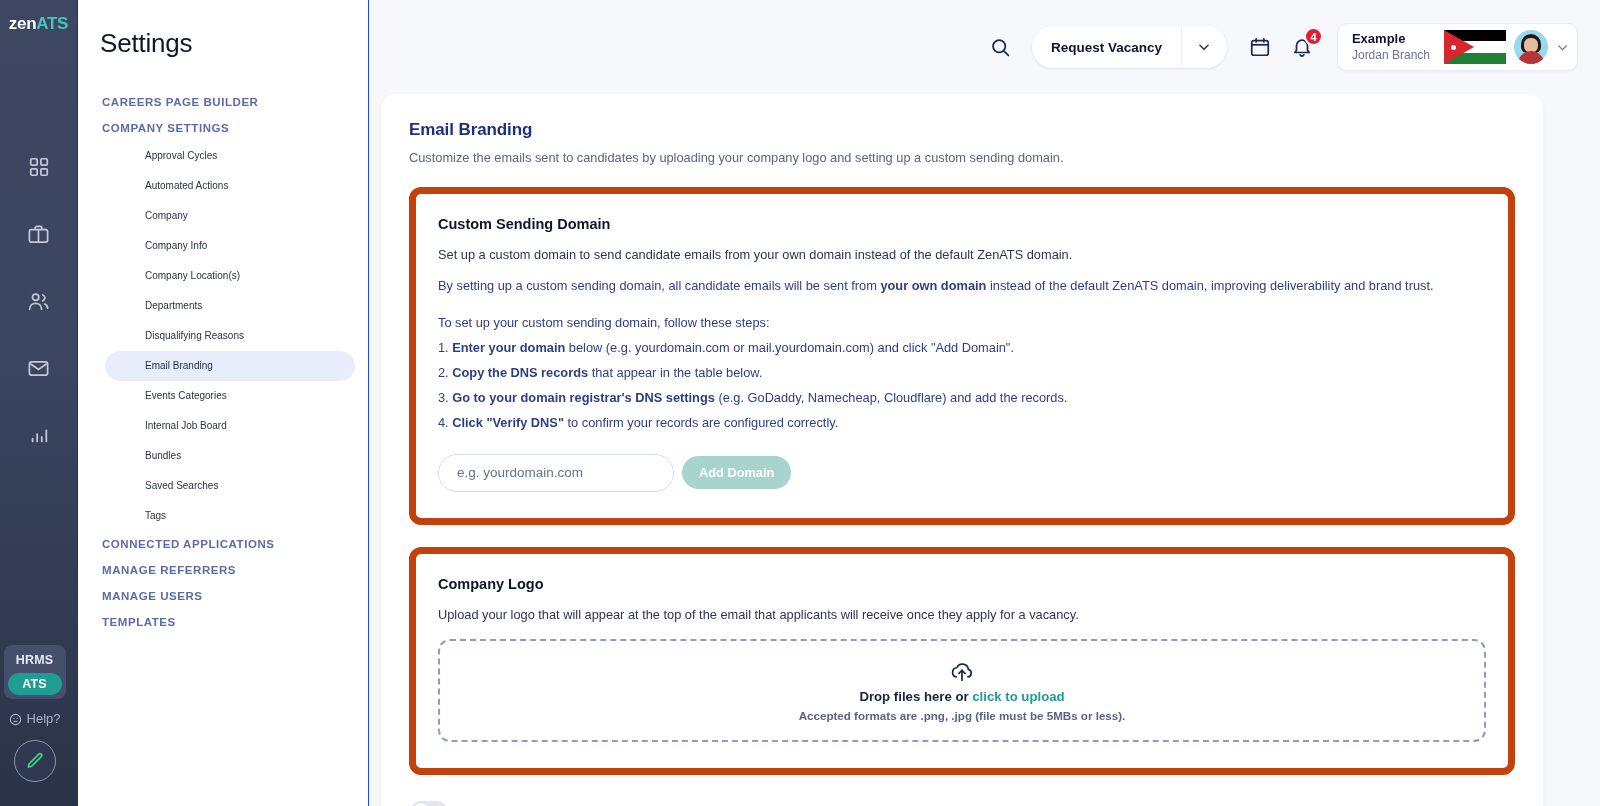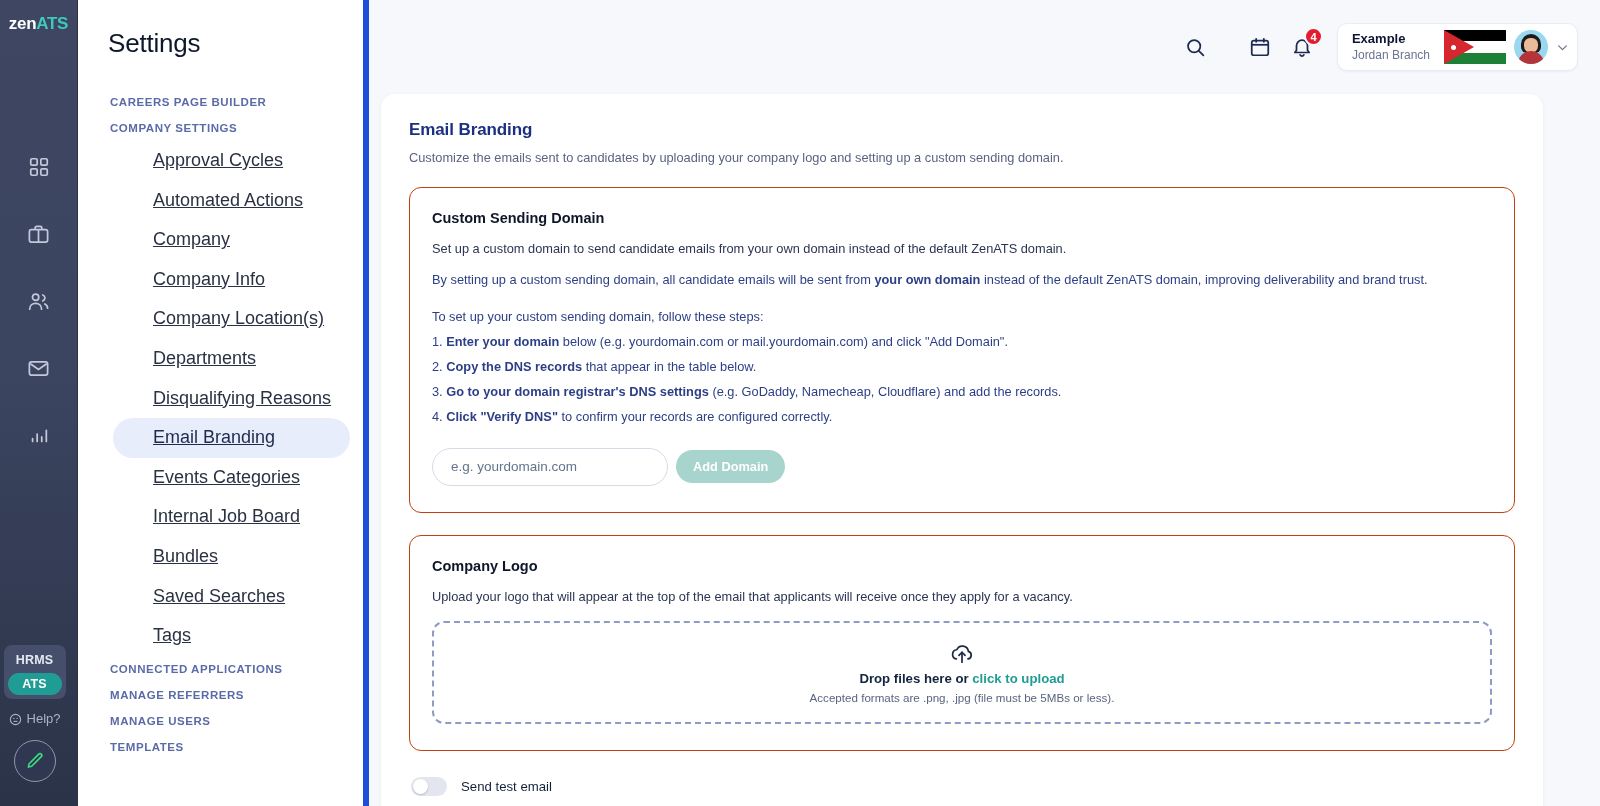--- a/index.html
+++ b/index.html
@@ -46,37 +46,37 @@
   .fab {
     width: 42px; height: 42px; border-radius: 50%;
     background: #2f3850; border: 1.5px solid #8e96ad;
     display: flex; align-items: center; justify-content: center; cursor: pointer;
     margin-bottom: 14px;
   }
 
   
   .navcol {
     width: 291px; flex: 0 0 291px; height: 806px;
-    background: #ffffff; padding: 0 0 0 8px;
-    border-right: 6px solid #1d4ed8;
+    background: #ffffff; padding: 0 0 0 0;
+    border-right: 1px solid #1d4ed8;
     position: relative; overflow: hidden;
   }
   .page-title {
     font-size: 26px; font-weight: 400; color: #0f172a;
     margin: 28px 0 0 22px; letter-spacing: -0.2px;
   }
   .nav-list { margin-top: 30px; }
   .nav-group {
     font-size: 11.5px; font-weight: 700; letter-spacing: 0.55px;
     color: #5b6ba8; text-transform: uppercase;
     padding: 7px 0 7px 24px; cursor: pointer;
   }
   .nav-item {
-    font-size: 18px; color: #2a3142; padding: 9px 0 9px 40px;
-    margin: 0 13px 0 27px; border-radius: 22px; cursor: pointer; line-height: 1.2; text-decoration: underline;
+    font-size: 10px; color: #2a3142; padding: 9px 0 9px 40px;
+    margin: 0 13px 0 27px; border-radius: 22px; cursor: pointer; line-height: 1.2;
   }
   .nav-item.active { background: #e8edfb; color: #1d2b4f; font-weight: 400; }
 
   
   .main { flex: 1; height: 806px; background: #f7f8fc; position: relative; overflow: hidden; }
 
   
   .topbar {
     height: 94px; display: flex; align-items: center; justify-content: flex-end;
     padding-right: 22px; gap: 0;
@@ -134,21 +134,21 @@
   
   .outer-card {
     position: absolute; left: 12px; top: 94px; width: 1162px; min-height: 700px;
     background: #ffffff; border-radius: 14px; box-shadow: 0 1px 4px rgba(22,32,70,.05);
     padding: 26px 28px 24px 28px;
   }
   .card-title { font-size: 17px; font-weight: 700; color: #1b3080; letter-spacing: -0.1px; }
   .card-sub { font-size: 12.8px; color: #5a6480; margin-top: 10px; }
 
   .inner-card {
-    border: 1px solid #c2410c; border-radius: 12px; margin-top: 22px;
+    border: 7px solid #c2410c; border-radius: 12px; margin-top: 22px;
     padding: 22px 22px 26px 22px; background: #fff;
   }
   .sec-title { font-size: 14.5px; font-weight: 700; color: #0e1629; }
   .sec-line { font-size: 12.8px; color: #2b3553; margin-top: 14px; line-height: 1.35; }
   .sec-line.blue { color: #2c3f86; }
   .sec-line b { font-weight: 700; }
   .steps { margin-top: 20px; }
   .steps .lead { font-size: 12.8px; color: #2c3f86; margin-bottom: 9px; }
   .steps .step { font-size: 12.8px; color: #2c3f86; margin-top: 10px; }
   .steps .step b { font-weight: 700; }
@@ -166,21 +166,21 @@
     cursor: pointer; font-family: "Liberation Sans", sans-serif;
   }
 
   .dropzone {
     margin-top: 16px; height: 103px; border: 2px dashed #8f9bc4; border-radius: 12px;
     display: flex; flex-direction: column; align-items: center; justify-content: center;
     gap: 5px; cursor: pointer; background: #fff;
   }
   .dz-main { font-size: 13.2px; font-weight: 700; color: #12243f; }
   .dz-main .lnk { color: #1f9d94; }
-  .dz-sub { font-size: 11.6px; color: #5a6480; }
+  .dz-sub { font-size: 11.6px; color: #5a6480; font-weight: bold; }
 
   .footer-row { display: flex; align-items: center; gap: 14px; margin-top: 26px; padding-left: 2px; }
   .switch {
     width: 36px; height: 19px; border-radius: 10px; background: #e3e6ef;
     position: relative; cursor: pointer; flex: 0 0 36px;
   }
   .switch .knob {
     position: absolute; left: 2px; top: 2px; width: 15px; height: 15px;
     border-radius: 50%; background: #ffffff; box-shadow: 0 1px 2px rgba(0,0,0,.2);
   }
@@ -286,20 +286,28 @@
   <section class="main">
 
     <header class="topbar">
       <div class="search-btn">
         <svg width="21" height="21" viewBox="0 0 24 24" fill="none" stroke="#1c2a52" stroke-width="2" stroke-linecap="round">
           <circle cx="10.5" cy="10.5" r="7"></circle>
             <path d="M15.8 15.8L21 21"></path>
         </svg>
       </div>
 
+      <div class="vacancy-group">
+        <div class="vacancy-btn">Request Vacancy</div>
+        <div class="vacancy-caret">
+          <svg width="14" height="14" viewBox="0 0 24 24" fill="none" stroke="#1c2a52" stroke-width="2.3" stroke-linecap="round" stroke-linejoin="round">
+            <path d="M5 9l7 7 7-7"></path>
+          </svg>
+        </div>
+      </div>
 
       <div class="icon-btn cal-btn">
         <svg width="22" height="22" viewBox="0 0 24 24" fill="none" stroke="#1c2a52" stroke-width="1.9">
           <rect x="3" y="5" width="18" height="16" rx="2.3"></rect>
             <path d="M3 9.6h18"></path>
           <path d="M7.8 3v3.4" stroke-linecap="round"></path>
             <path d="M16.2 3v3.4" stroke-linecap="round"></path>
         </svg>
       </div>
 

